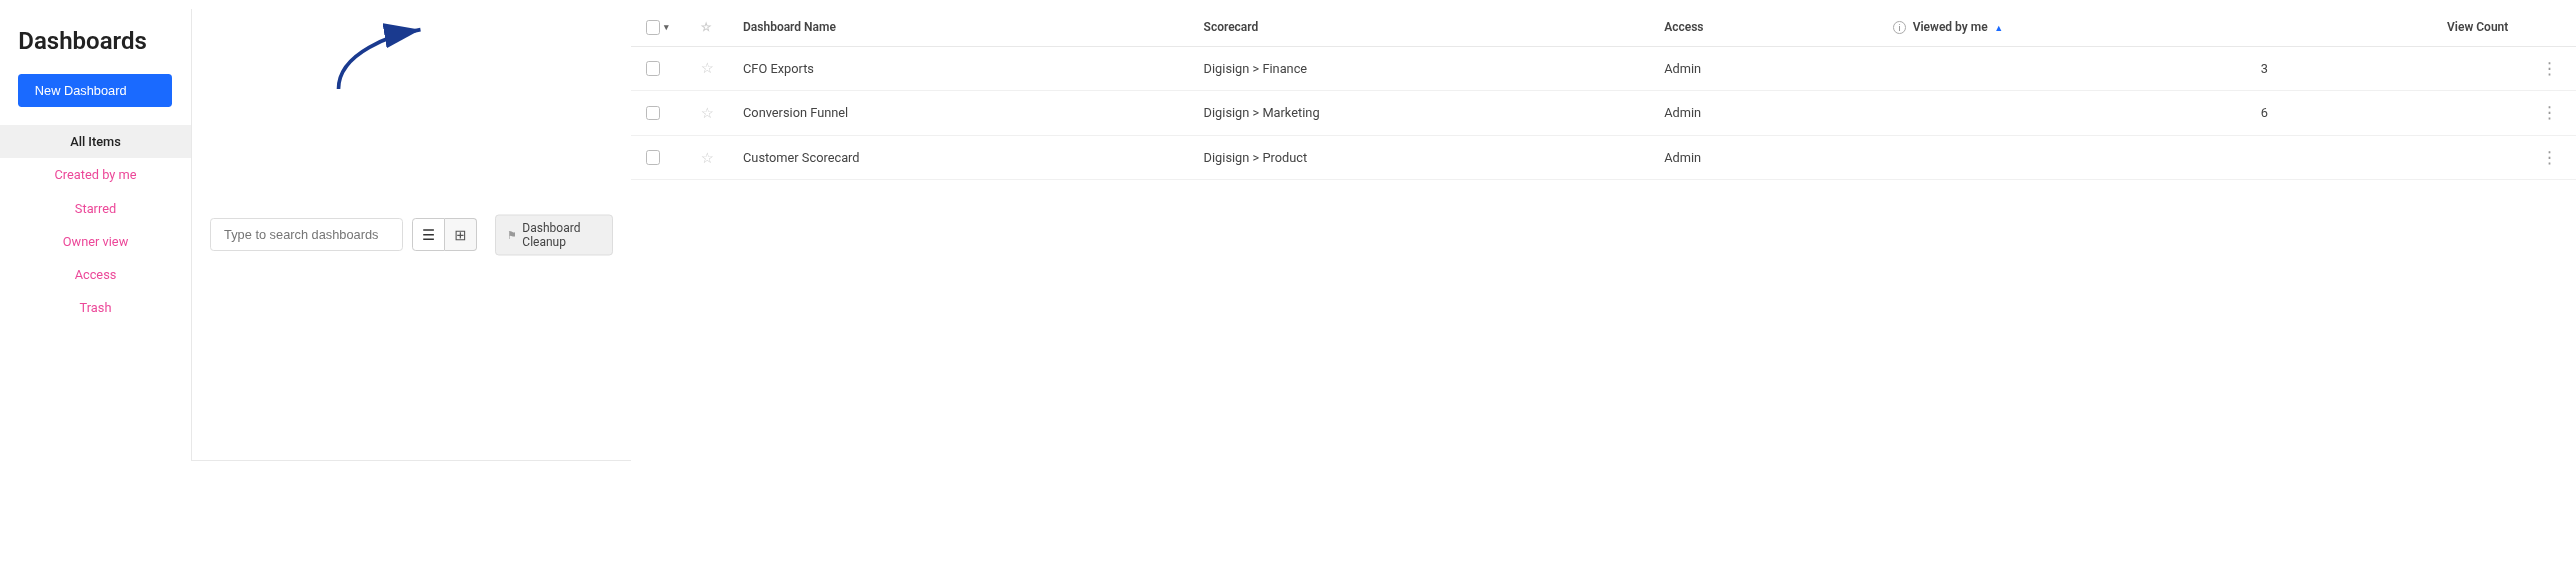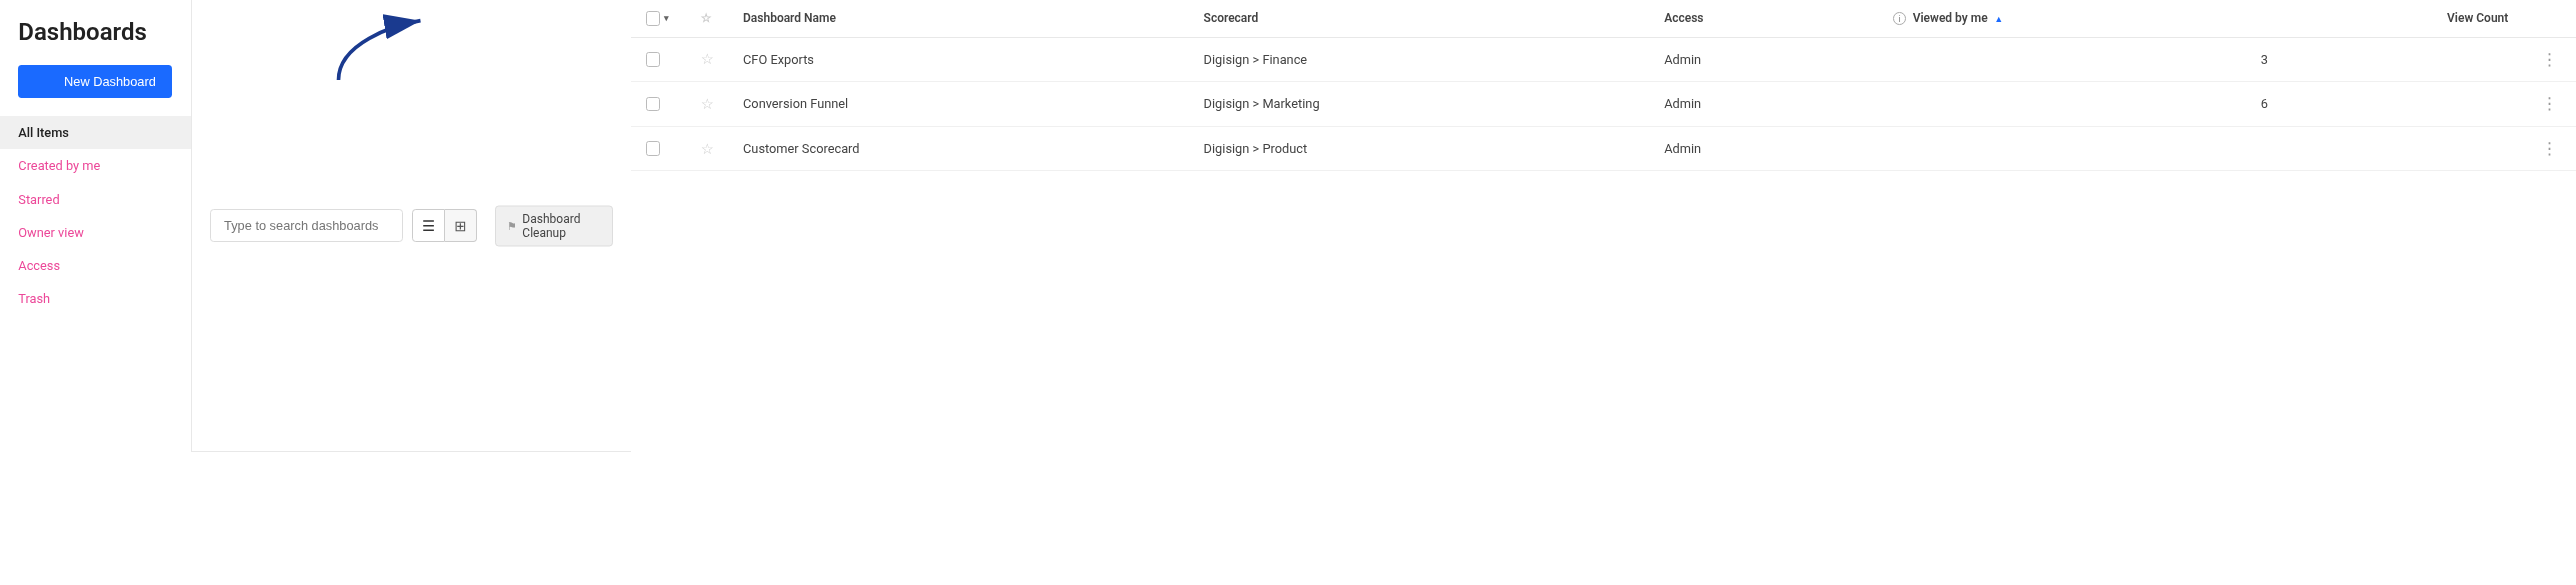--- a/index.html
+++ b/index.html
@@ -6,20 +6,21 @@
     body {
       font-family: -apple-system, BlinkMacSystemFont, 'Segoe UI', Roboto, sans-serif;
       background: #fff;
       color: #333;
       font-size: 12.8px;
     }
     .layout {
       display: flex;
       height: 452px;
       overflow: hidden;
+      margin-top: 9px;
     }
     
     .sidebar {
       width: 192px;
       min-width: 192px;
       border-right: 0.9px solid #e8e8e8;
       padding: 18.3px 0;
     }
     .sidebar-title {
       font-size: 24px;
@@ -31,24 +32,25 @@
       margin: 0 18.3px 18.3px 18.3px;
       background: #1a6aff;
       color: #fff;
       border: none;
       border-radius: 3.7px;
       padding: 9.1px 16.5px;
       font-size: 12.8px;
       font-weight: 500;
       cursor: pointer;
       width: calc(100% - 37px);
-      text-align: right;
+      text-align: left;
     }
     .sidebar-nav {
       list-style: none;
+      text-align: center;
     }
     .sidebar-nav li {
       padding: 9.1px 18.3px;
       cursor: pointer;
       color: #ec4899;
       font-size: 12.8px;
     }
     .sidebar-nav li.active {
       background: #f0f0f0;
       font-weight: 500;

